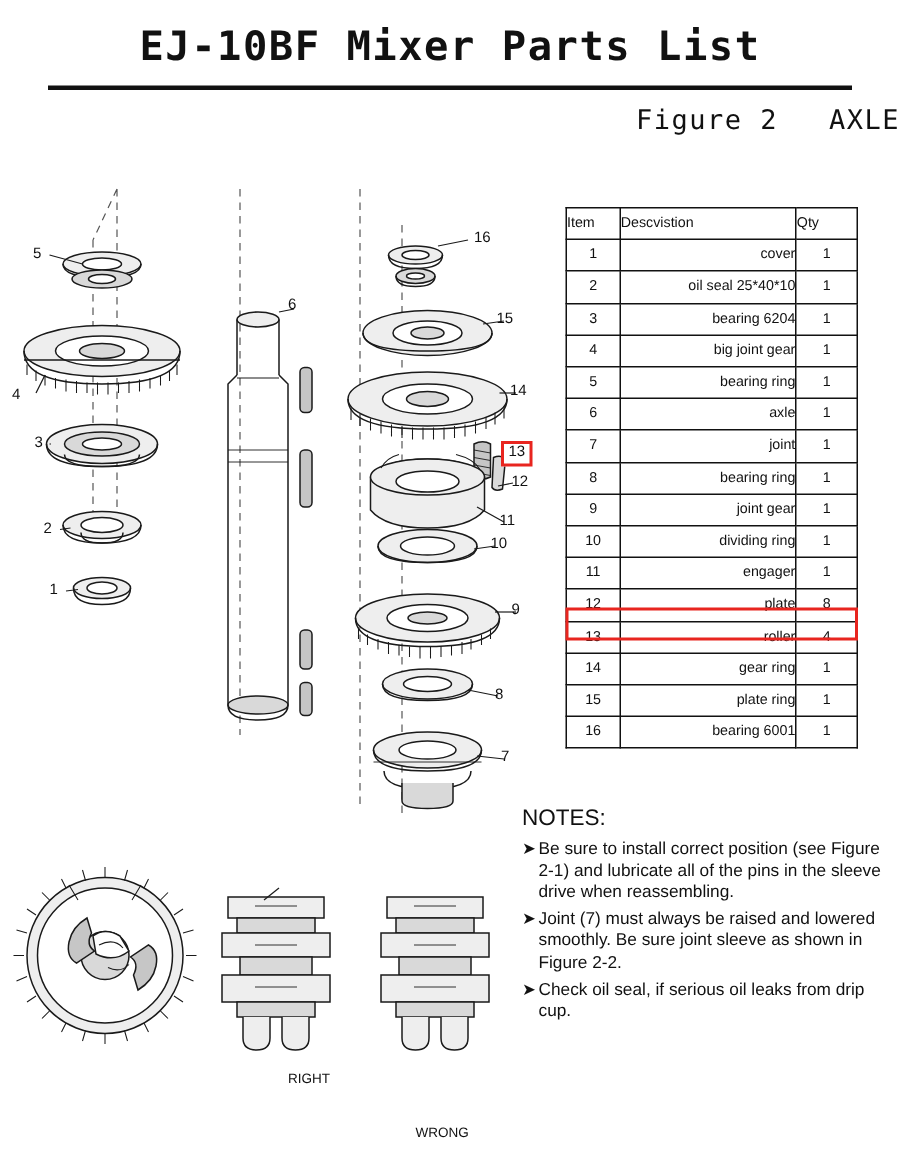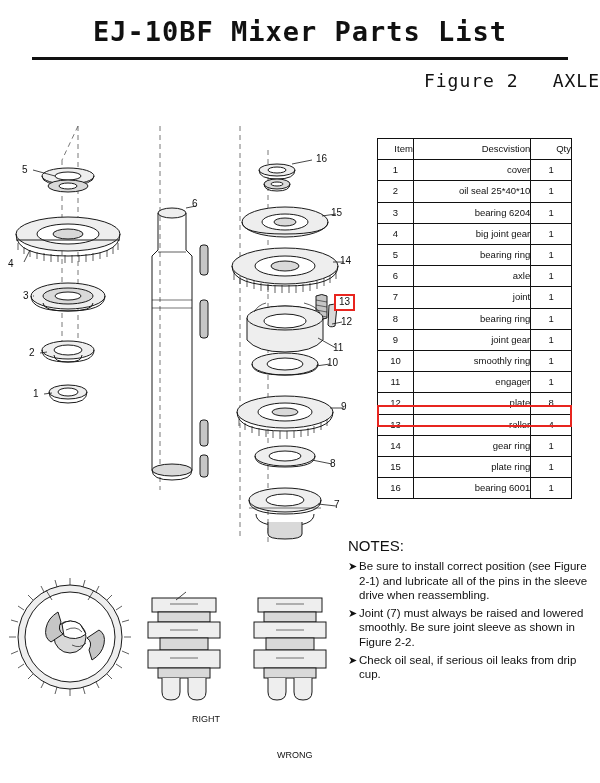--- a/index.html
+++ b/index.html
@@ -57,21 +57,21 @@
   }
   table.parts th, table.parts td {
     border: 1px solid #111;
     padding: 0;
     height: 20.2px;
     line-height: 20.2px;
     font-weight: normal;
   }
   table.parts th {
     font-size: 9.5px;
-    text-align: right;
+    text-align: left;
   }
   table.parts td.item { width: 36px; text-align: center; }
   table.parts td.desc { width: 118px; text-align: right; padding-left: 9px; }
   table.parts td.qty  { width: 41px; text-align: center; }
   tr.highlight td { position: relative; }
   .row-highlight-box {
     position: absolute;
     left: 377px;
     top: 405px;
     width: 195px;
@@ -440,21 +440,21 @@
           <td class="desc">bearing ring</td>
           <td class="qty">1</td>
         </tr>
         <tr>
           <td class="item">9</td>
           <td class="desc">joint gear</td>
           <td class="qty">1</td>
         </tr>
         <tr>
           <td class="item">10</td>
-          <td class="desc">smoothly ring</td>
+          <td class="desc">dividing ring</td>
           <td class="qty">1</td>
         </tr>
         <tr>
           <td class="item">11</td>
           <td class="desc">engager</td>
           <td class="qty">1</td>
         </tr>
         <tr>
           <td class="item">12</td>
           <td class="desc">plate</td>

